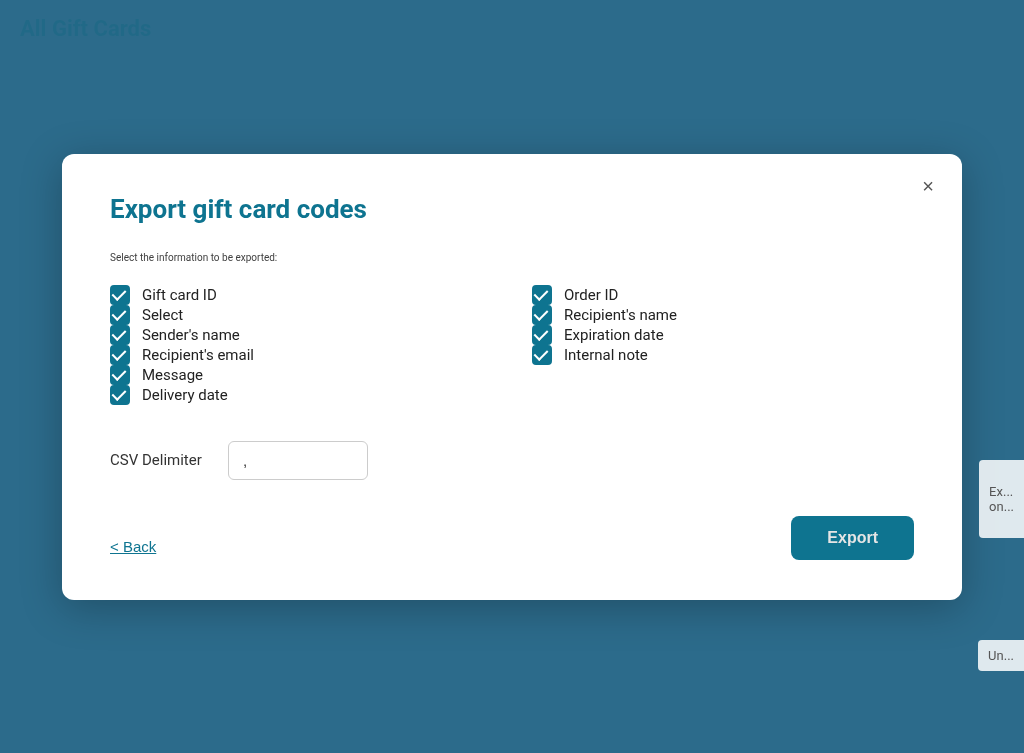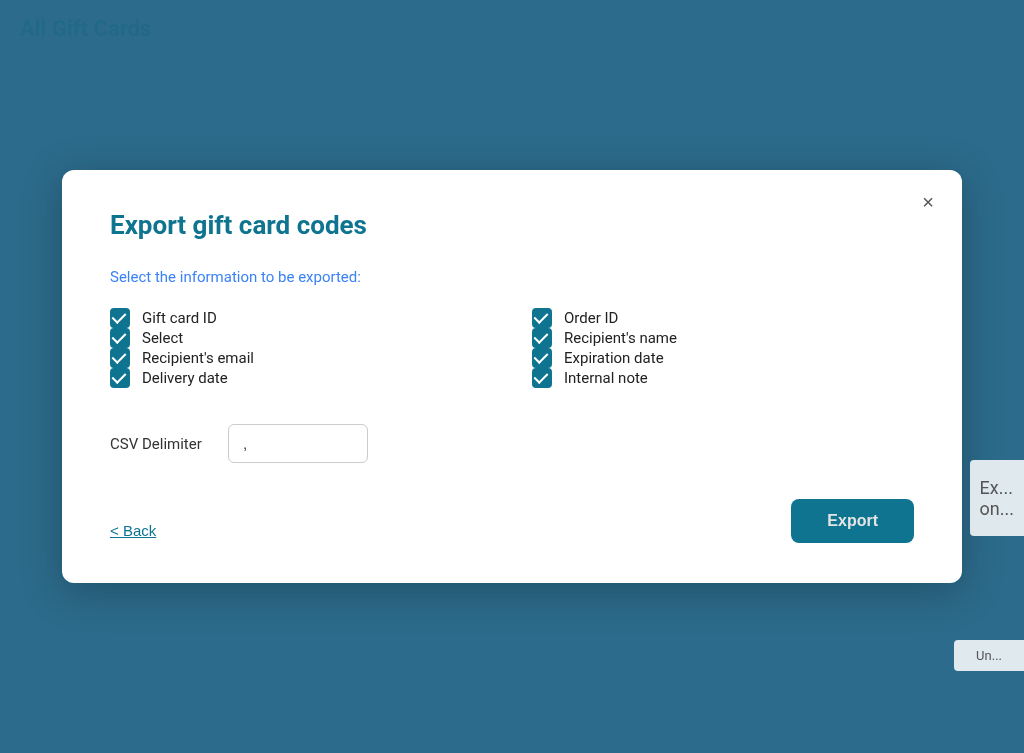--- a/index.html
+++ b/index.html
@@ -49,22 +49,22 @@
     }
 
     .modal-title {
       font-size: 26px;
       font-weight: 700;
       color: #0e7490;
       margin-bottom: 28px;
     }
 
     .modal-subtitle {
-      font-size: 15px;
-      color: #3b82f6;
+      font-size: 10px;
+      color: #404040;
       margin-bottom: 22px;
     }
 
     .checkbox-grid {
       display: grid;
       grid-template-columns: 1fr 1fr;
       gap: 2px 40px;
       margin-bottom: 36px;
     }
 
@@ -162,31 +162,31 @@
     .bg-title {
       color: #0e7490;
       font-size: 22px;
       font-weight: 700;
     }
     .bg-corner-text {
       position: absolute;
       right: 0;
       top: 460px;
       background: rgba(255,255,255,0.85);
-      padding: 17px 10px;
-      font-size: 18px;
+      padding: 24px 10px;
+      font-size: 13px;
       color: #555;
       border-radius: 4px 0 0 4px;
     }
     .bg-corner-text2 {
       position: absolute;
       right: 0;
       top: 640px;
       background: rgba(255,255,255,0.85);
-      padding: 8px 22px;
+      padding: 8px 10px;
       font-size: 13px;
       color: #555;
       border-radius: 4px 0 0 4px;
     }
   </style>
 </head>
 <body>
 
 <div class="bg-page">
   <span class="bg-title">All Gift Cards</span>
@@ -205,22 +205,30 @@
       <div id="left-col">
           <div class="checkbox-item">
             <input type="checkbox" id="gift_card_id" checked="" style="">
             <label for="gift_card_id" style="cursor: pointer;">Gift card ID</label>
           </div>
           <div class="checkbox-item">
             <input type="checkbox" id="amount" checked="" style="">
             <label for="amount" style="cursor: pointer;">Select</label>
           </div>
           <div class="checkbox-item">
+            <input type="checkbox" id="senders_name" checked="" style="">
+            <label for="senders_name" style="cursor: pointer;">Sender's name</label>
+          </div>
+          <div class="checkbox-item">
             <input type="checkbox" id="recipients_email" checked="" style="">
             <label for="recipients_email" style="cursor: pointer;">Recipient's email</label>
+          </div>
+          <div class="checkbox-item">
+            <input type="checkbox" id="message" checked="" style="">
+            <label for="message" style="cursor: pointer;">Message</label>
           </div>
           <div class="checkbox-item">
             <input type="checkbox" id="delivery_date" checked="" style="">
             <label for="delivery_date" style="cursor: pointer;">Delivery date</label>
           </div>
         </div>
 
       <div id="right-col">
           <div class="checkbox-item">
             <input type="checkbox" id="order_id" checked="" style="">

